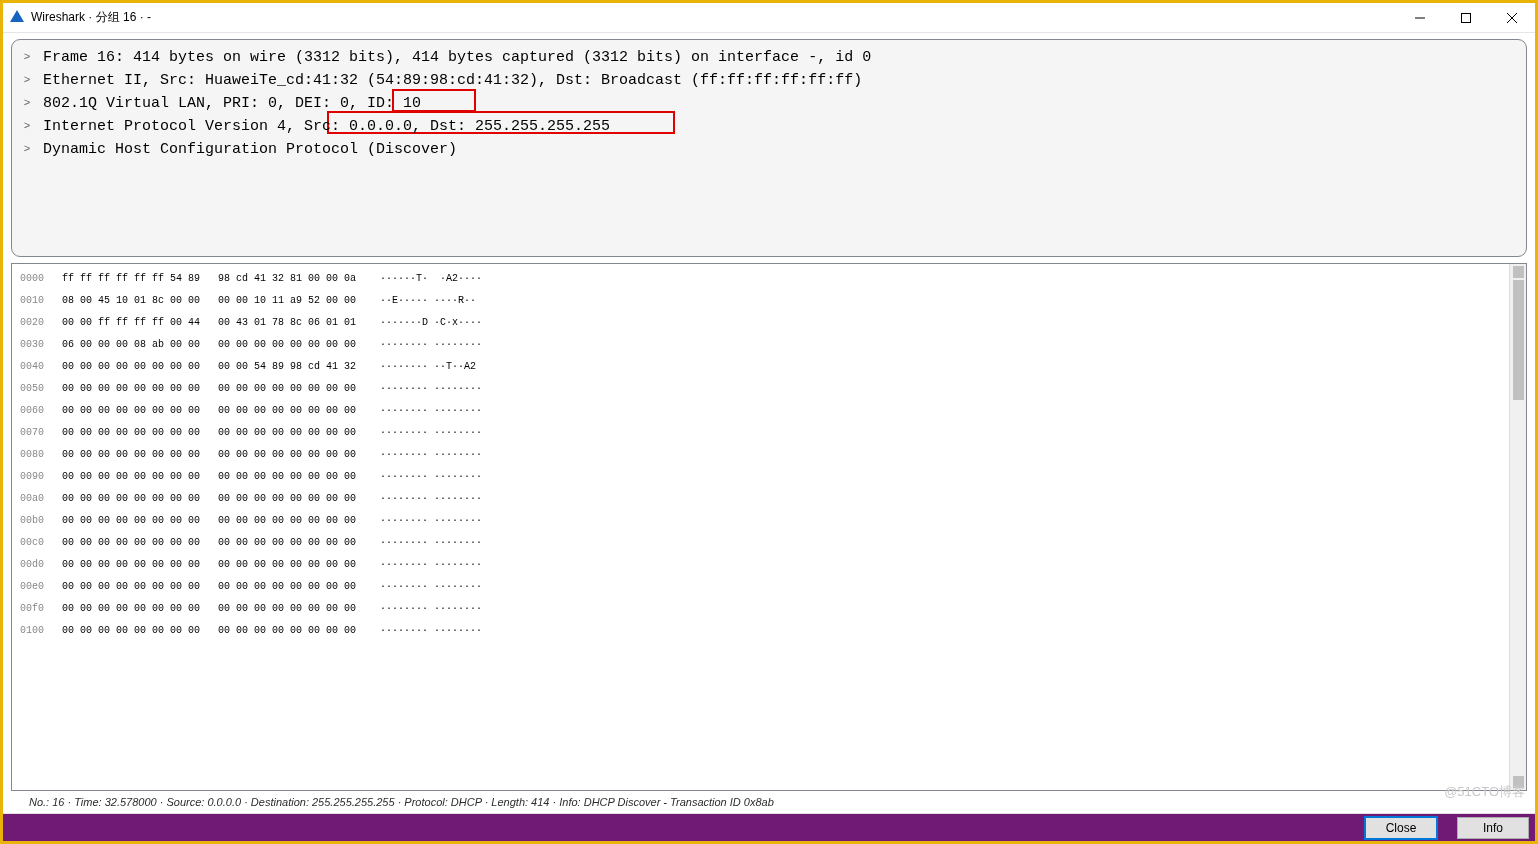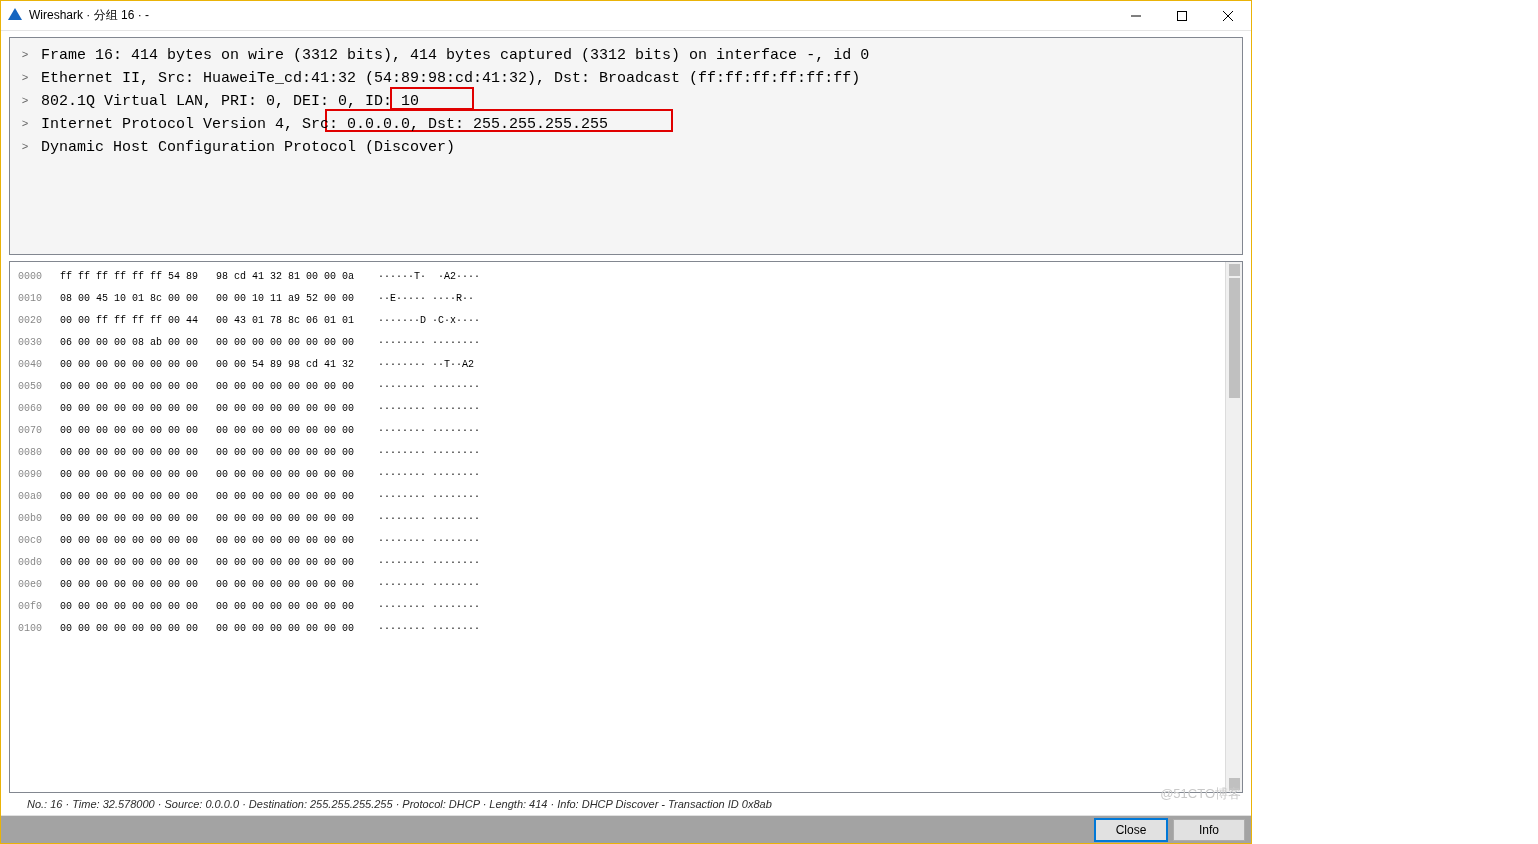--- a/index.html
+++ b/index.html
@@ -1,37 +1,37 @@
 <!DOCTYPE html>
 <html><head>
 <meta charset="utf-8">
 <style>
   * { box-sizing: border-box; }
   html, body { margin: 0; padding: 0; height: 100%; font-family: "Segoe UI", Tahoma, sans-serif; font-size: 12px; background: #fff; }
-  .window { width: 1252px; height: 844px; display: flex; flex-direction: column; border: 1px solid #eab308; background: #fff; position: relative; }
+  .window { width: 1538px; height: 844px; display: flex; flex-direction: column; border: 3px solid #eab308; background: #fff; position: relative; }
   .titlebar { height: 30px; display: flex; align-items: center; background: #fff; border-bottom: 1px solid #e5e5e5; padding: 0 0 0 6px; }
   .titlebar .logo { margin-right: 6px; }
   .titlebar .title { font-size: 12px; color: #000; }
   .win-controls { margin-left: auto; display: flex; }
   .win-btn { width: 46px; height: 30px; display: flex; align-items: center; justify-content: center; color: #222; }
   .content { flex: 1; padding: 6px 8px 0 8px; display: flex; flex-direction: column; min-height: 0; }
   .pane { border: 1px solid #828790; background: #fff; font-family: Consolas, "Courier New", monospace; font-size: 15px; }
   .details-pane { flex: 0 0 auto; height: 218px; background: #f5f5f5; overflow: hidden; padding: 6px 0; line-height: 22px; }
   .tree-row { padding: 0 8px; white-space: pre; position: relative; }
   .tree-row .exp { display: inline-block; width: 14px; text-align: center; color: #666; font-size: 11px; vertical-align: 1px; }
   .hex-pane { margin-top: 6px; flex: 1; background: #fff; overflow: hidden; position: relative; min-height: 0; }
   .hex-inner { position: absolute; inset: 0 18px 0 0; overflow: hidden; padding: 4px 8px; font-family: Consolas, "Courier New", monospace; font-size: 10px; line-height: 22px; white-space: pre; color: #000; }
   .hex-inner .off { color: #888; }
   .hex-scroll { position: absolute; right: 0; top: 0; bottom: 0; width: 17px; background: #f0f0f0; border-left: 1px solid #dcdcdc; }
   .hex-scroll::before { content: ""; position: absolute; top: 2px; left: 3px; width: 11px; height: 12px; background: #c0c0c0; }
   .hex-scroll::after { content: ""; position: absolute; bottom: 2px; left: 3px; width: 11px; height: 12px; background: #c0c0c0; }
   .hex-thumb { position: absolute; top: 16px; left: 3px; width: 11px; height: 120px; background: #c0c0c0; }
   .footer { height: 50px; display: flex; flex-direction: column; }
   .statusbar { height: 22px; padding: 2px 26px; font-family: "Segoe UI", sans-serif; font-style: italic; font-size: 11px; color: #2c2c2c; display: flex; align-items: center; justify-content: space-between; }
-  .buttonbar { height: 28px; background: #a3a3a3; display: flex; align-items: center; justify-content: flex-end; padding: 0 6px; gap: 6px; border-top: 1px solid #e0e0e0; }
+  .buttonbar { height: 28px; background: #701a75; display: flex; align-items: center; justify-content: flex-end; padding: 0 6px; gap: 20px; border-top: 1px solid #e0e0e0; }
   .btn { height: 22px; min-width: 72px; background: #e1e1e1; border: 1px solid #adadad; font-size: 12px; padding: 0 10px; display: inline-flex; align-items: center; justify-content: center; }
   .btn.defbtn { border: 1px solid #0078d7; box-shadow: 0 0 0 1px #0078d7; }
   .hl { position: absolute; border: 2px solid #e00000; pointer-events: none; }
   .watermark { position: absolute; right: 10px; bottom: 40px; color: #c9c9c9; font-size: 13px; font-family: "Microsoft YaHei", sans-serif; pointer-events: none; margin-top: 39px; }
 </style>
 </head>
 <body>
 
 <div class="window">
 
@@ -57,21 +57,21 @@
           <svg width="10" height="10">
             <line x1="0" y1="0" x2="10" y2="10" stroke="#000" stroke-width="1"></line>
             <line x1="10" y1="0" x2="0" y2="10" stroke="#000" stroke-width="1"></line>
           </svg>
         </div>
     </div>
   </div>
 
   <div class="content">
 
-    <div class="pane details-pane" id="details" style="position:relative;">
+    <div class="pane details-pane" id="details" style="position:relative;border-radius:9px;">
 
       <div class="hl" style="top:49px; left:380px; width:84px; height:23px;"></div>
       <div class="hl" style="top:71px; left:315px; width:348px; height:23px;"></div>
     <div class="tree-row"><span class="exp">&gt;</span><span> Frame 16: 414 bytes on wire (3312 bits), 414 bytes captured (3312 bits) on interface -, id 0</span></div>
         <div class="tree-row"><span class="exp">&gt;</span><span> Ethernet II, Src: HuaweiTe_cd:41:32 (54:89:98:cd:41:32), Dst: Broadcast (ff:ff:ff:ff:ff:ff)</span></div>
         <div class="tree-row"><span class="exp">&gt;</span><span> 802.1Q Virtual LAN, PRI: 0, DEI: 0, ID: 10</span></div>
         <div class="tree-row"><span class="exp">&gt;</span><span> Internet Protocol Version 4, Src: 0.0.0.0, Dst: 255.255.255.255</span></div>
         <div class="tree-row"><span class="exp">&gt;</span><span> Dynamic Host Configuration Protocol (Discover)</span></div>
       </div>
 

